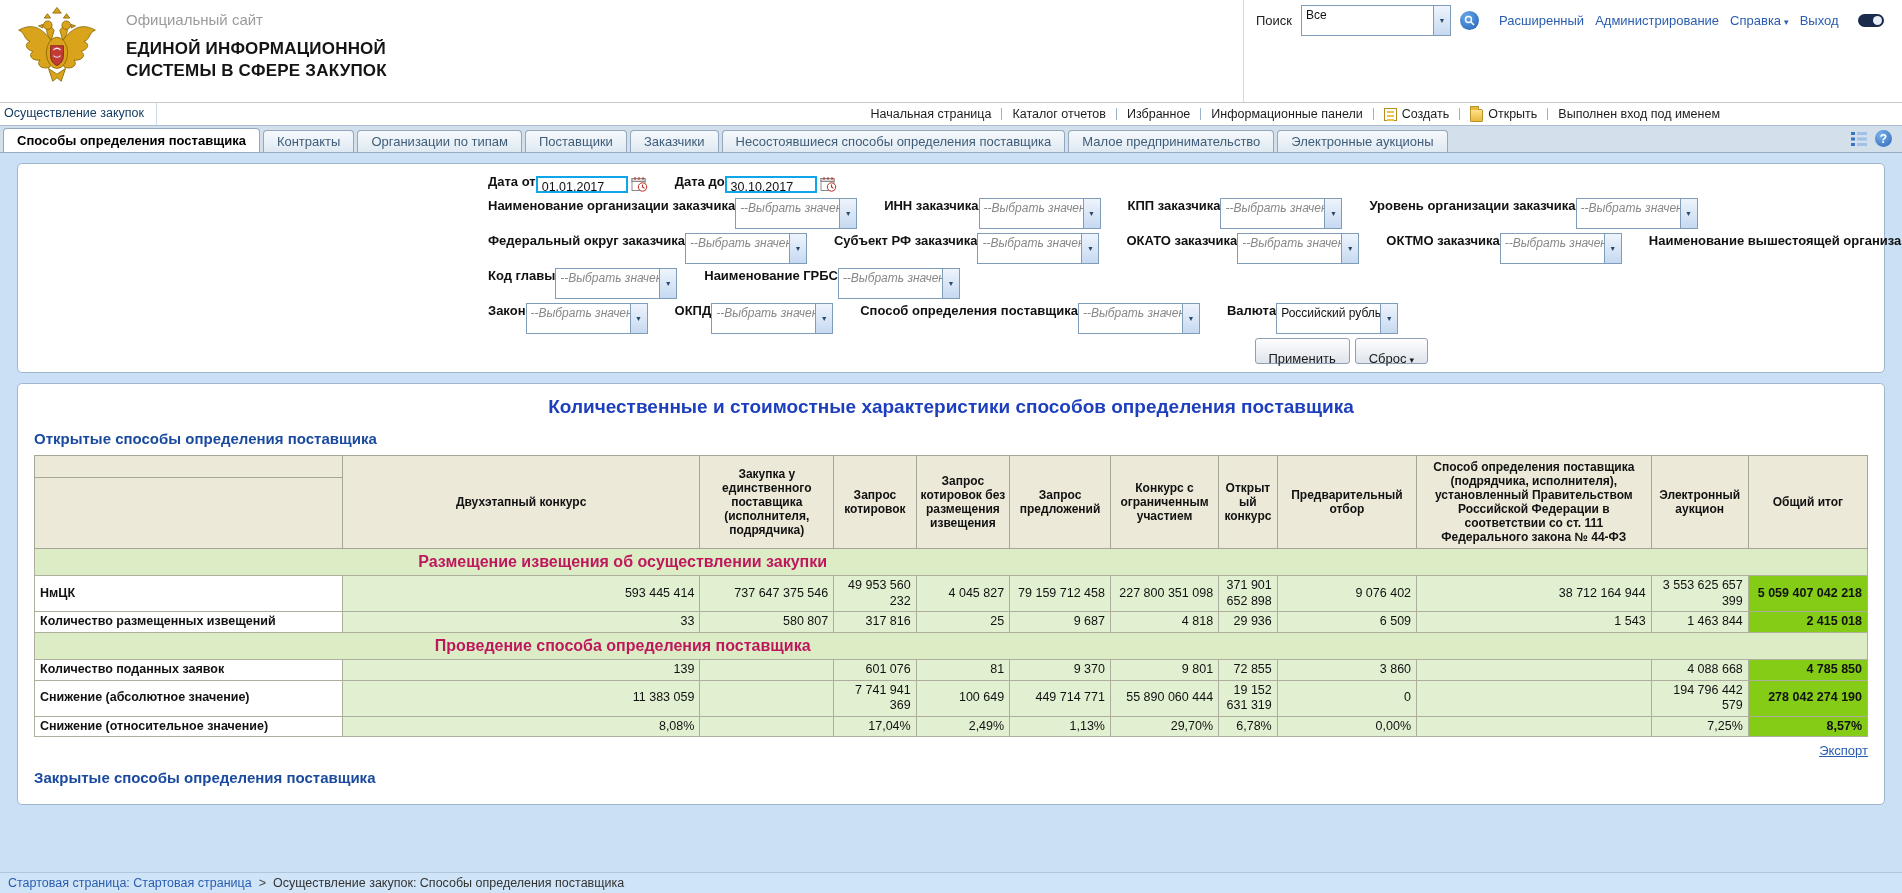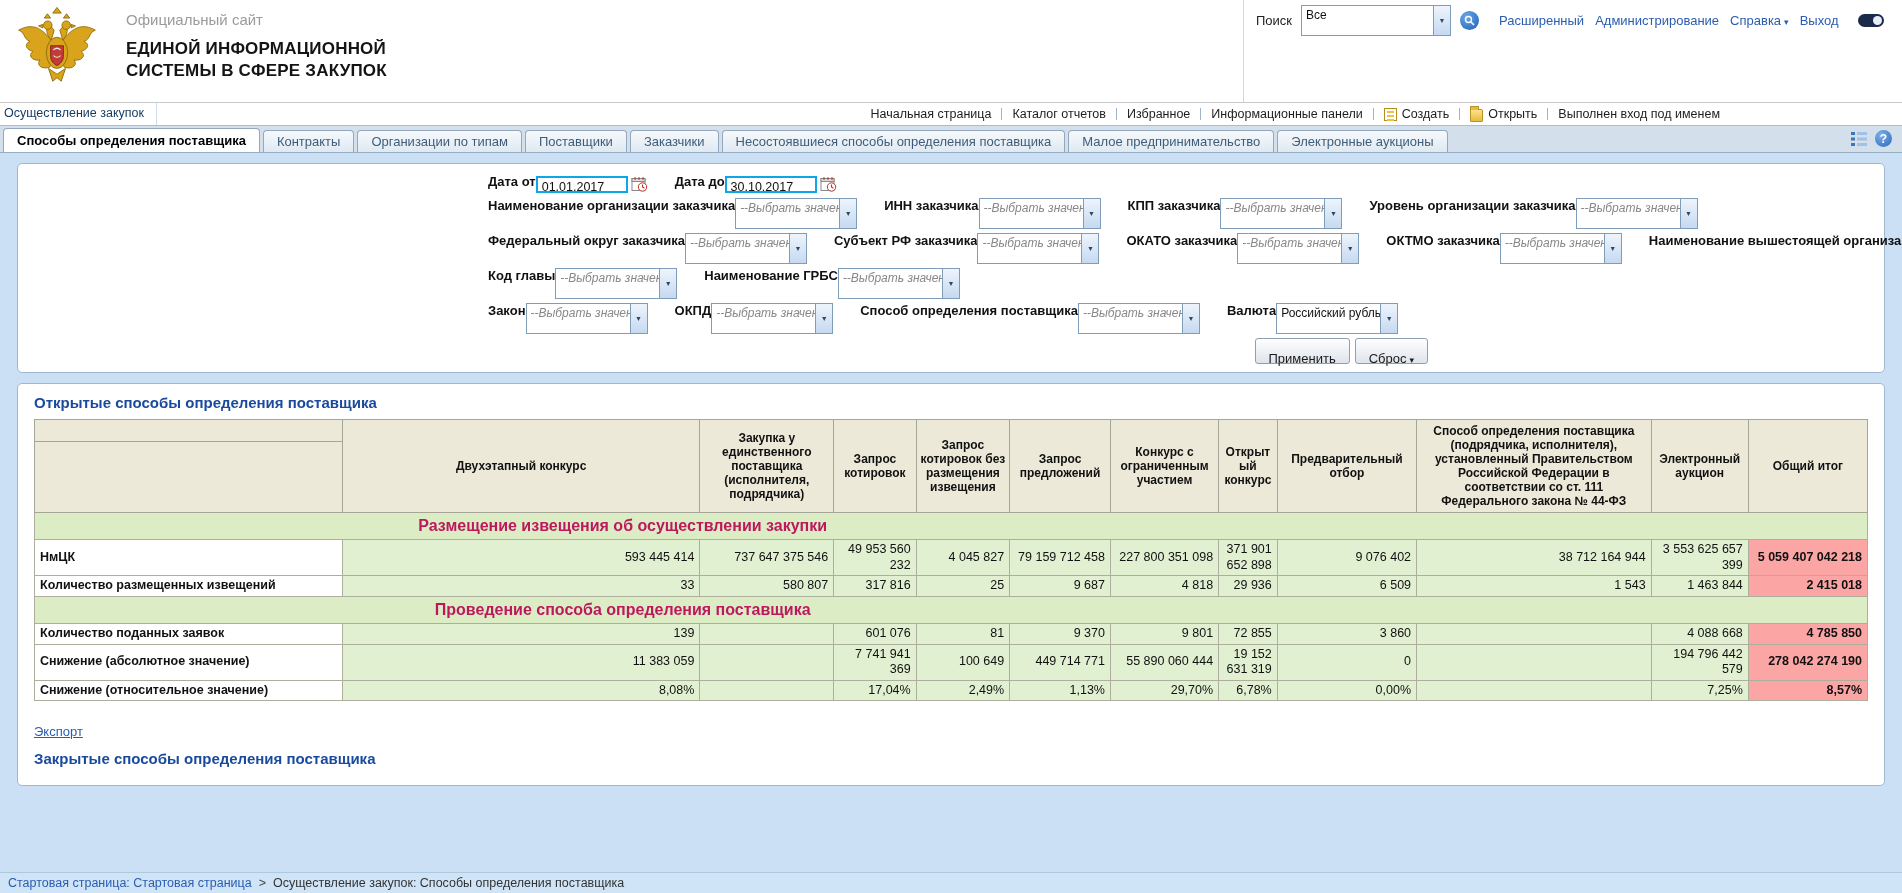--- a/index.html
+++ b/index.html
@@ -67,24 +67,24 @@
   .report-panel{padding:8px 16px 10px}
   .report-title{text-align:center;color:#1e3fbd;font-size:19px;font-weight:bold;margin:4px 0 12px}
   .sec-title{color:#1a4a9e;font-size:15px;font-weight:bold;margin:2px 0 8px}
   table.rep{width:100%;border-collapse:collapse;table-layout:fixed}
   .rep th{background:#ece9d9;border:1px solid #a6a698;font-size:12px;font-weight:bold;padding:4px 3px;vertical-align:middle;word-wrap:break-word;color:#111}
   .rep th.corner{padding:0;vertical-align:top;background:#ece9d9}
   .corner-top{height:22px;border-bottom:1px solid #a6a698}
   .rep td{border:1px solid #aeae9f;font-size:12.5px;padding:2px 5px;word-wrap:break-word;line-height:1.25}
   .rep td.rowlabel{font-weight:bold;background:#fff;font-size:12.5px;color:#111}
   .rep td.num{background:#e2f0d2;text-align:right;color:#111}
-  .rep td.num.total{background:#fca5a5;font-weight:bold}
+  .rep td.num.total{background:#84cc16;font-weight:bold}
   .rep td.section{background:#dcedc6;color:#be185d;font-weight:bold;font-size:16px;padding:3px 4px}
   .rep td.section span{display:block;width:64%;text-align:center}
-  .export-row{text-align:left;margin:21px 0 2px}
+  .export-row{text-align:right;margin:4px 0 2px}
   .export-link{color:#2a5db0;text-decoration:underline;font-size:13px;cursor:pointer}
 
   
   .footer{height:21px;background:#cfe4f7;border-top:1px solid #b0c8de;display:flex;align-items:center;font-size:12.5px;padding-left:8px;gap:7px;flex:0 0 auto}
   .crumb-link{color:#2a5db0;cursor:pointer}
   .crumb-sep{color:#444}
   .crumb-cur{color:#333}
 </style>
 </head>
 <body>
@@ -353,20 +353,21 @@
             </div>
           </div>
         </div>
       <div class="fbuttons">
         <button class="btn-classic">Применить</button>
         <button class="btn-classic"><span>Сброс</span><span class="dd-arrow" style="color:#1a1a1a">▾</span></button>
       </div>
     </div>
 
     <div class="panel report-panel">
+      <div class="report-title">Количественные и стоимостные характеристики способов определения поставщика</div>
       <div class="sec-title">Открытые способы определения поставщика</div>
 
       <table class="rep" id="open-table">
           <colgroup>
             <col style="width: 16.8%;">
             <col style="width: 19.5%;">
             <col style="width: 7.3%;">
             <col style="width: 4.5%;">
             <col style="width: 5.1%;">
             <col style="width: 5.5%;">

